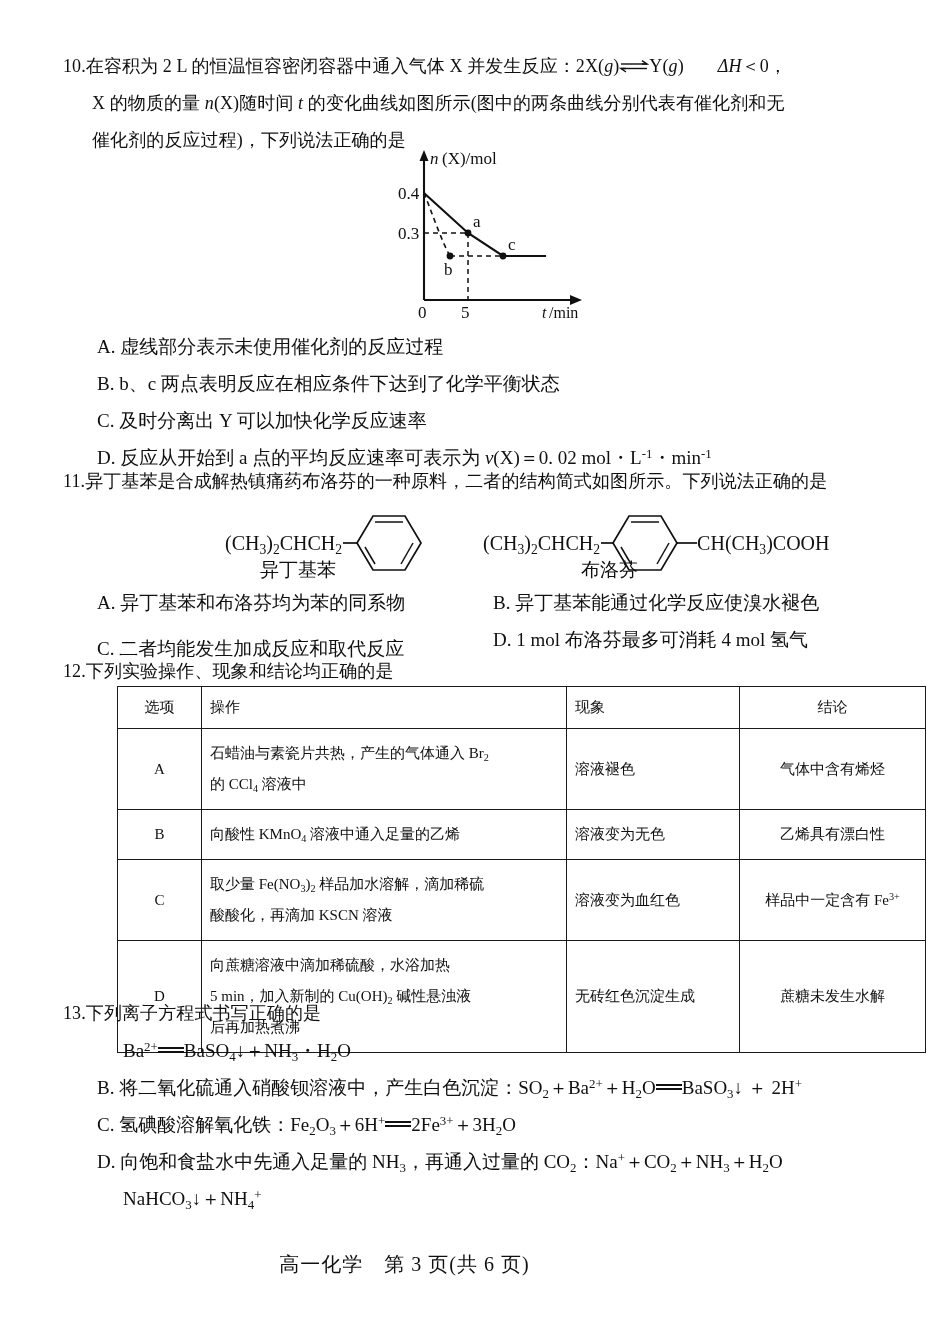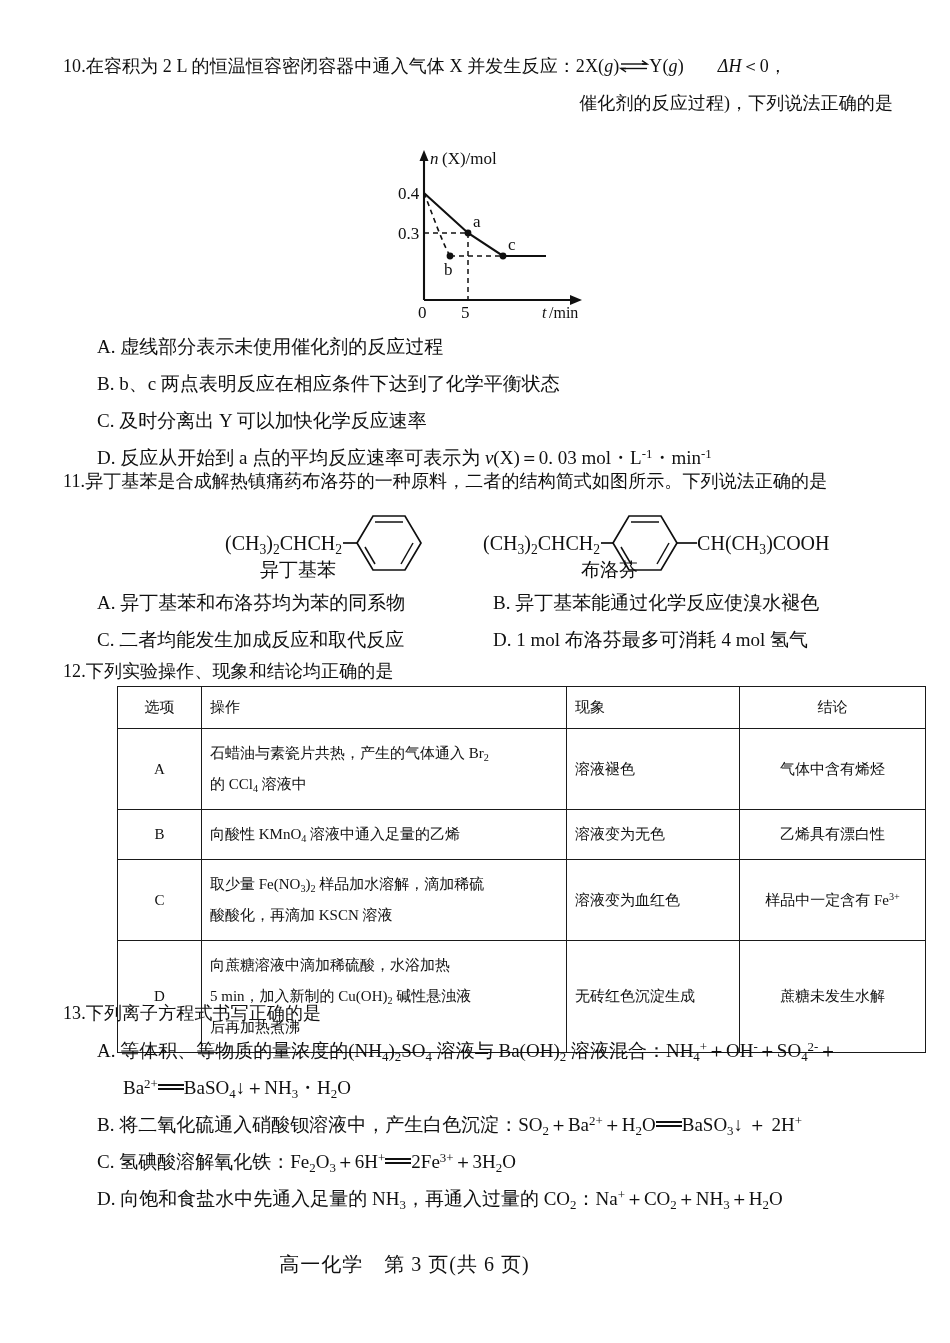--- a/index.html
+++ b/index.html
@@ -142,22 +142,25 @@
 
     <div class="q-line">
       <span class="q-num">10.</span><span>在容积为 2 L 的恒温恒容密闭容器中通入气体 X 并发生反应：2X(</span><span class="ital">g</span><span>)</span><span class="eqarrow"><svg width="30" height="14" viewBox="0 0 30 14">
             <line x1="2" y1="5" x2="28" y2="5" stroke="#101010" stroke-width="1.4"></line>
             <polyline points="23,1.6 28,5 23,5" fill="none" stroke="#101010" stroke-width="1.4"></polyline>
             <line x1="2" y1="9.5" x2="28" y2="9.5" stroke="#101010" stroke-width="1.4"></line>
             <polyline points="7,13 2,9.5 7,9.5" fill="none" stroke="#101010" stroke-width="1.4"></polyline>
           </svg></span><span>Y(</span><span class="ital">g</span><span>)</span><span style="display:inline-block;width:34px;"></span><span class="ital">ΔH</span><span>＜0，</span>
     </div>
 
-
-    <div class="q-line" style="padding-left:29px;text-align:right;">催化剂的反应过程)，下列说法正确的是</div>
+    <div class="q-line" style="padding-left:29px;">
+      <span>X 的物质的量 </span><span class="ital">n</span><span>(X)随时间 </span><span class="ital">t</span><span> 的变化曲线如图所示(图中的两条曲线分别代表有催化剂和无</span>
+    </div>
+
+    <div class="q-line" style="padding-left:29px;">催化剂的反应过程)，下列说法正确的是</div>
   </div>
 
   <div id="figure-graph">
     <svg width="200" height="172" viewBox="0 0 200 172">
 
       <line x1="26" y1="10" x2="26" y2="152" stroke="#101010" stroke-width="2.1"></line>
       <polygon points="26,2 21.5,13 30.5,13" fill="#101010"></polygon>
 
       <line x1="26" y1="152" x2="176" y2="152" stroke="#101010" stroke-width="2.1"></line>
       <polygon points="184,152 172,147 172,157" fill="#101010"></polygon>
@@ -199,21 +202,21 @@
     <div class="opt-line">
       <span>B.</span>
       <span>b、c 两点表明反应在相应条件下达到了化学平衡状态</span>
     </div>
     <div class="opt-line">
       <span>C.</span>
       <span>及时分离出 Y 可以加快化学反应速率</span>
     </div>
     <div class="opt-line">
       <span>D.</span>
-      <span>反应从开始到 a 点的平均反应速率可表示为 </span><span class="ital">v</span><span>(X)＝0. 03 mol・L</span><sup>-1</sup><span>・min</span><sup>-1</sup>
+      <span>反应从开始到 a 点的平均反应速率可表示为 </span><span class="ital">v</span><span>(X)＝0. 02 mol・L</span><sup>-1</sup><span>・min</span><sup>-1</sup>
     </div>
   </div>
 
   <div class="q-block" style="left:63px; top:463px; width:830px;">
     <div class="q-line">
       <span class="q-num">11.</span><span>异丁基苯是合成解热镇痛药布洛芬的一种原料，二者的结构简式如图所示。下列说法正确的是</span>
     </div>
   </div>
 
   <div class="mol-row" style="left:197px; top:512px;">
@@ -247,21 +250,21 @@
       <div class="opt-line" style="position:absolute; left:0; top:0;">
         <span>A.</span>
         <span>异丁基苯和布洛芬均为苯的同系物</span>
       </div>
       <div class="opt-line" style="position:absolute; left:396px; top:0;">
         <span>B.</span>
         <span>异丁基苯能通过化学反应使溴水褪色</span>
       </div>
     </div>
     <div style="position:relative; height:37px;">
-      <div class="opt-line" style="position:absolute; left:0; top:0;">
+      <div class="opt-line" style="position:absolute; left:0; top:9px;">
         <span>C.</span>
         <span>二者均能发生加成反应和取代反应</span>
       </div>
       <div class="opt-line" style="position:absolute; left:396px; top:0;">
         <span>D.</span>
         <span>1 mol 布洛芬最多可消耗 4 mol 氢气</span>
       </div>
     </div>
   </div>
 
@@ -306,39 +309,38 @@
         <td class="c-concl">蔗糖未发生水解</td>
       </tr>
     </tbody>
   </table>
 
   <div class="q-block" style="left:63px; top:995px; width:840px;">
     <div class="q-line">
       <span class="q-num">13.</span><span>下列离子方程式书写正确的是</span>
     </div>
 
-    <div class="opt-line" style="padding-left:34px;">
-      <span>A.</span>
-      <span>等体积、等物质的量浓度的(NH<sub>4</sub>)<sub>2</sub>SO<sub>4</sub> 溶液与 Ba(OH)<sub>2</sub> 溶液混合：NH<sub>4</sub><sup>+</sup>＋OH<sup>-</sup>＋SO<sub>4</sub><sup>2-</sup>＋</span>
-    </div>
     <div class="opt-line" style="padding-left:60px;">
       <span>Ba<sup>2+</sup><span class="eqsign"><i></i><i></i></span>BaSO<sub>4</sub>↓＋NH<sub>3</sub>・H<sub>2</sub>O</span>
     </div>
 
     <div class="opt-line" style="padding-left:34px;">
       <span>B.</span>
       <span>将二氧化硫通入硝酸钡溶液中，产生白色沉淀：SO<sub>2</sub>＋Ba<sup>2+</sup>＋H<sub>2</sub>O<span class="eqsign"><i></i><i></i></span>BaSO<sub>3</sub>↓ ＋ 2H<sup>+</sup></span>
     </div>
 
     <div class="opt-line" style="padding-left:34px;">
       <span>C.</span>
       <span>氢碘酸溶解氧化铁：Fe<sub>2</sub>O<sub>3</sub>＋6H<sup>+</sup><span class="eqsign"><i></i><i></i></span>2Fe<sup>3+</sup>＋3H<sub>2</sub>O</span>
     </div>
 
     <div class="opt-line" style="padding-left:34px;">
       <span>D.</span>
       <span>向饱和食盐水中先通入足量的 NH<sub>3</sub>，再通入过量的 CO<sub>2</sub>：Na<sup>+</sup>＋CO<sub>2</sub>＋NH<sub>3</sub>＋H<sub>2</sub>O</span>
     </div>
+    <div class="opt-line" style="padding-left:60px;">
+      <span>NaHCO<sub>3</sub>↓＋NH<sub>4</sub><sup>+</sup></span>
+    </div>
   </div>
 
   <div id="page-footer">高一化学　第 3 页(共 6 页)</div>
 
 </div>
 
 </body></html>

